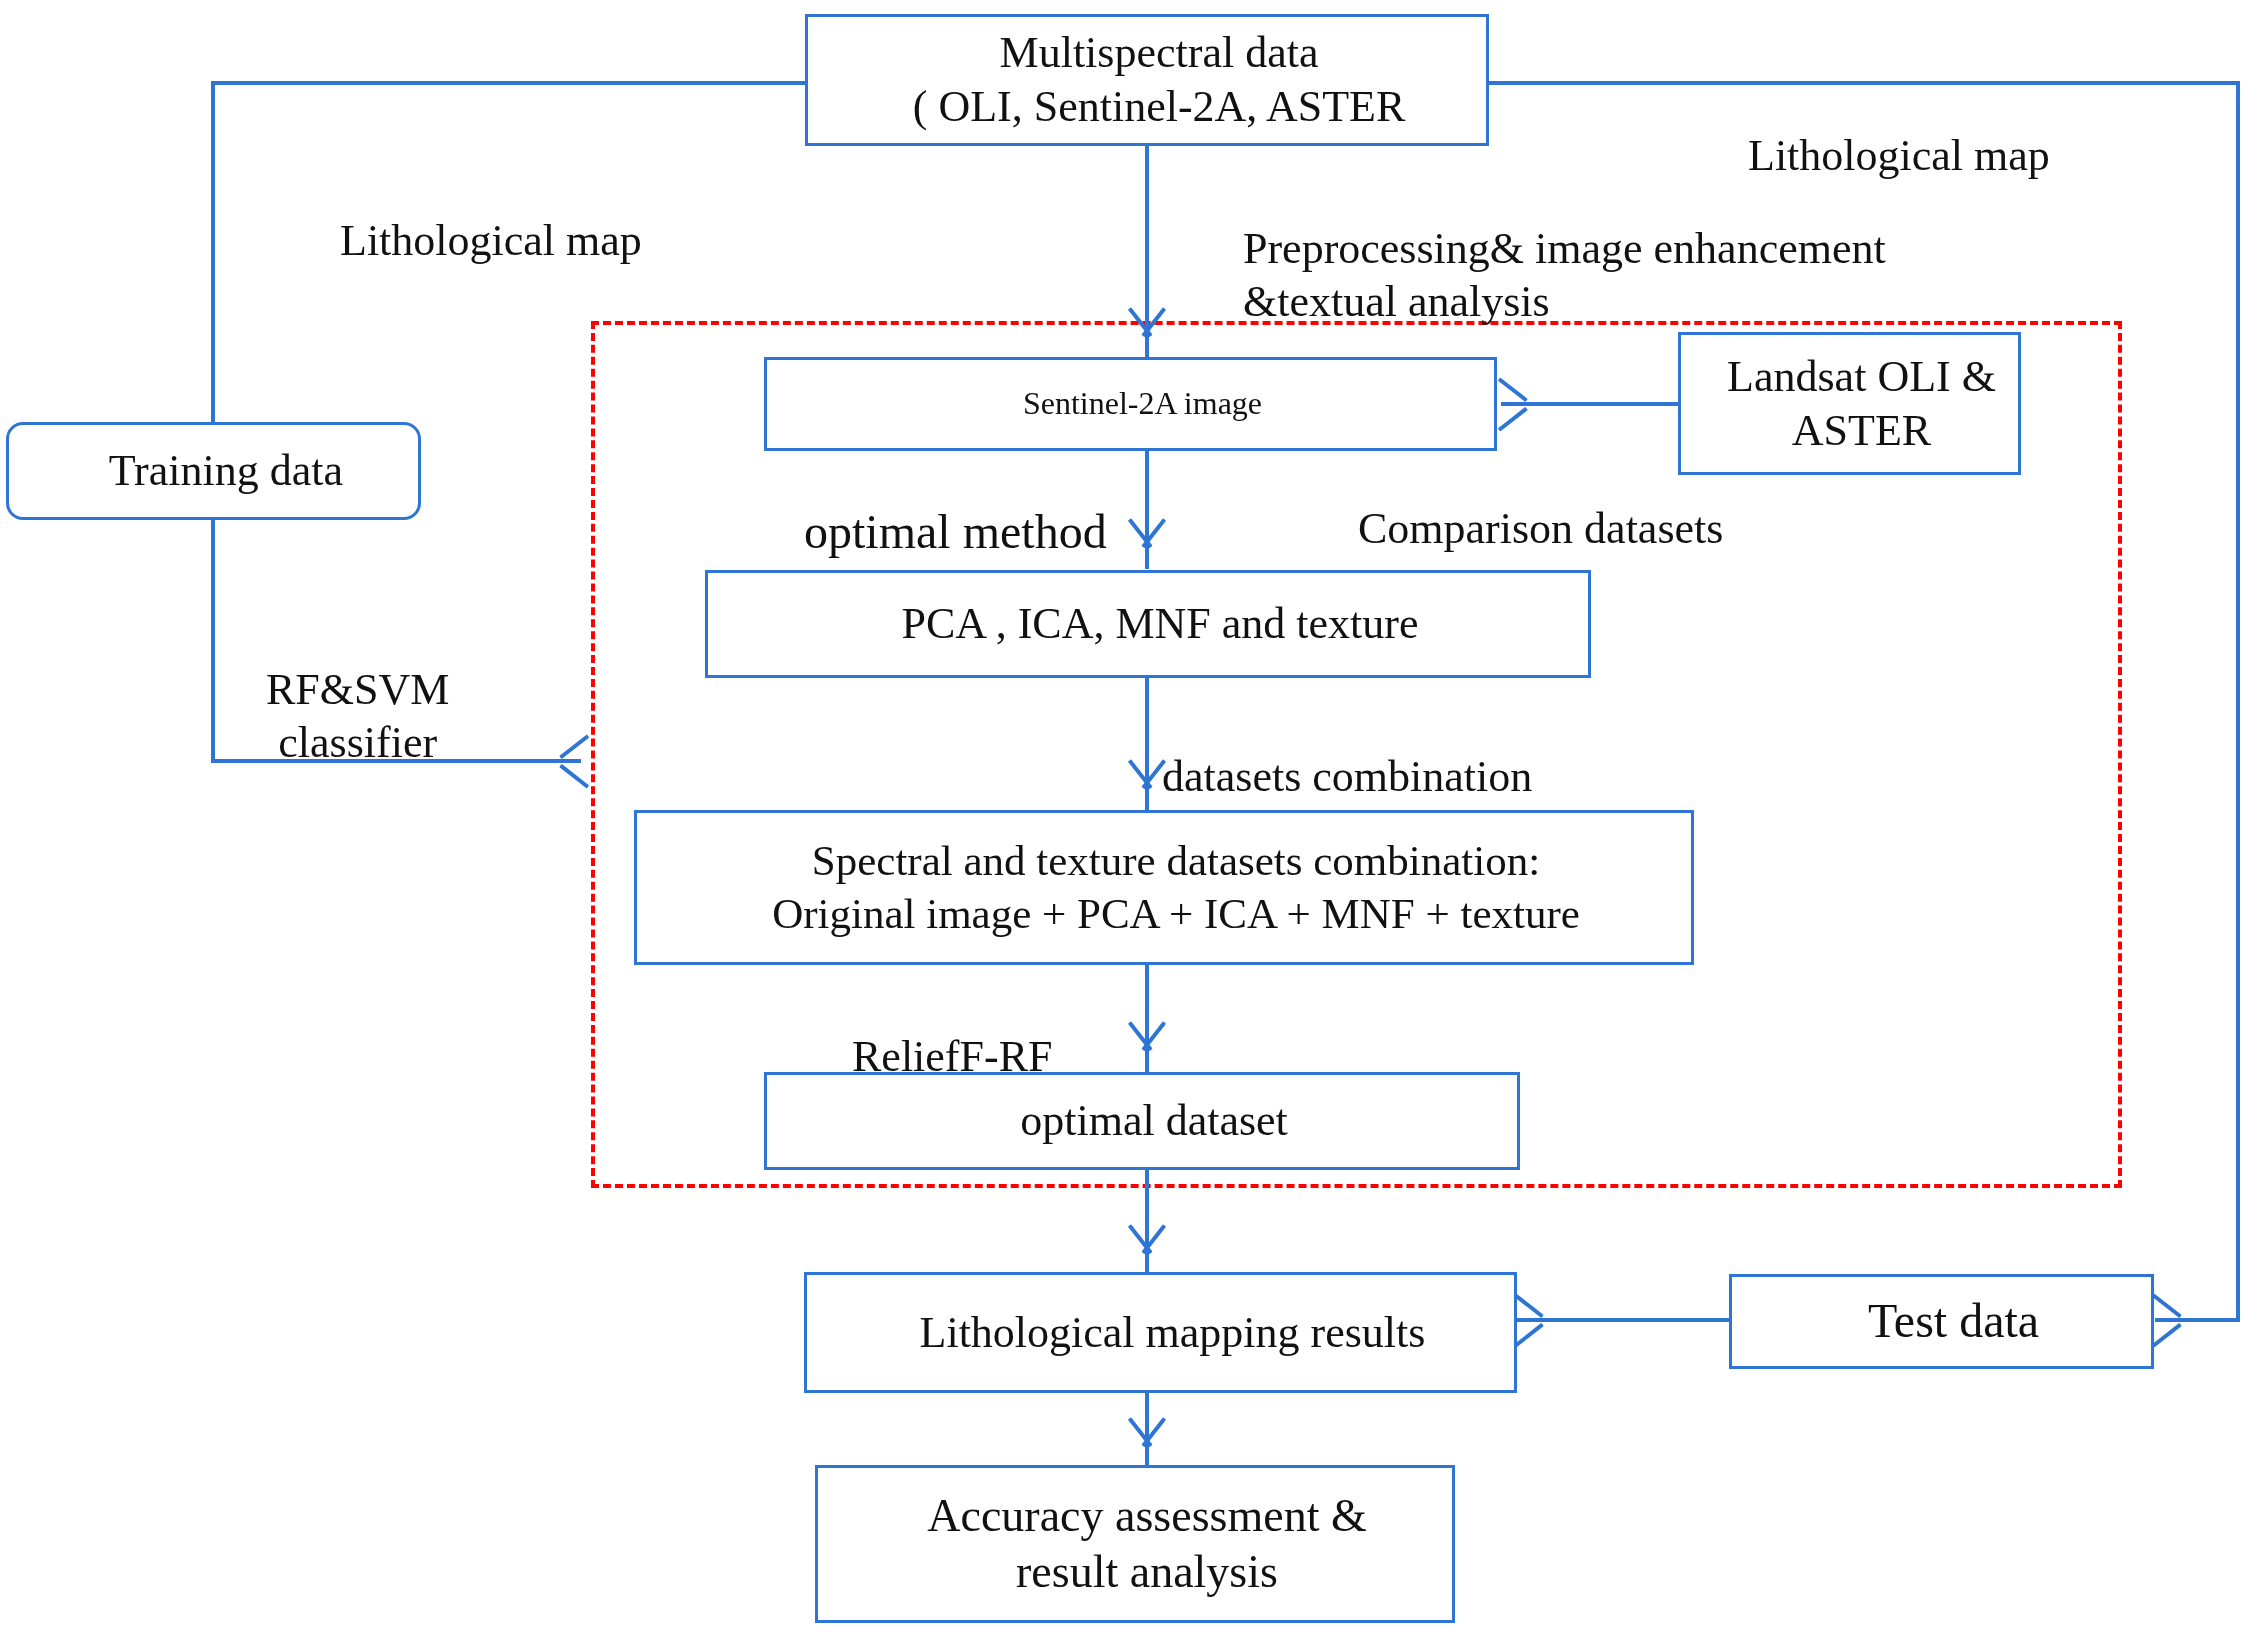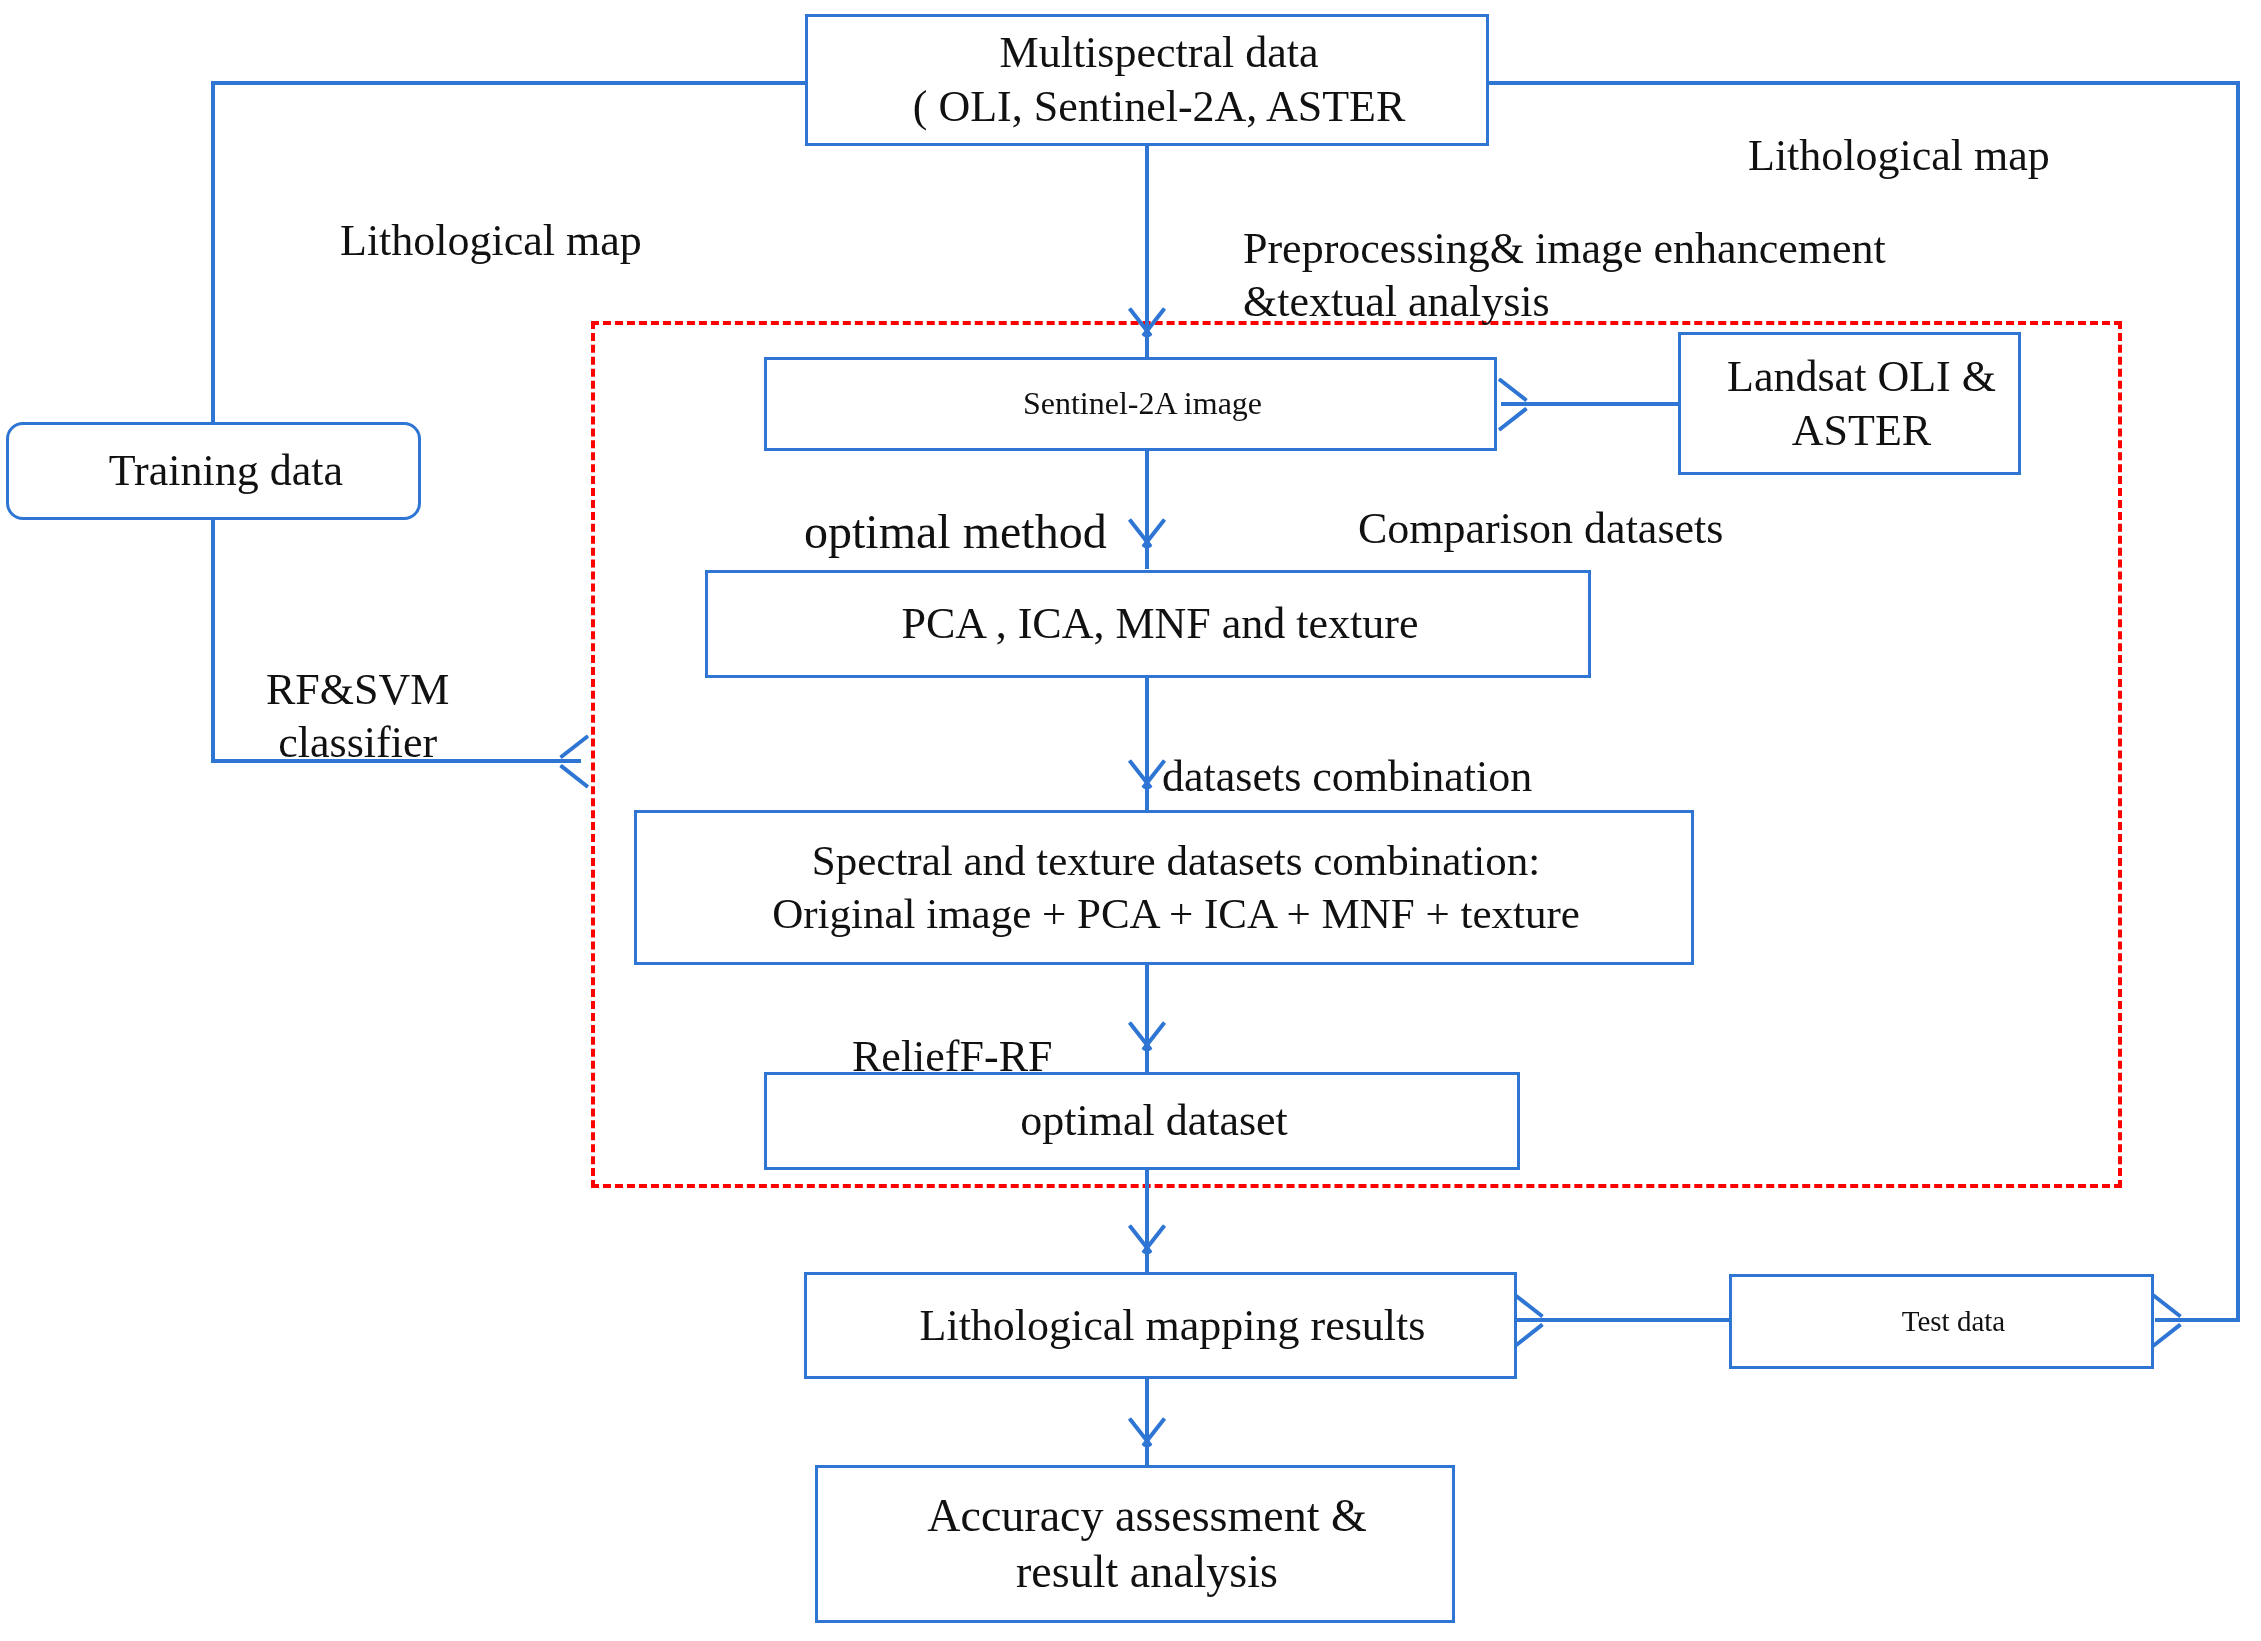--- a/index.html
+++ b/index.html
@@ -182,25 +182,25 @@
 
   <div class="box" style="left:634px; top:810px; width:1060px; height:155px; font-size:43px;">
     <span class="txt">Spectral and texture datasets combination:
 Original image + PCA + ICA + MNF + texture</span>
   </div>
 
   <div class="box" style="left:764px; top:1072px; width:756px; height:98px; font-size:44px;">
     <span class="txt">optimal dataset</span>
   </div>
 
-  <div class="box" style="left:804px; top:1272px; width:713px; height:107px; font-size:44px;">
+  <div class="box" style="left:804px; top:1272px; width:713px; height:121px; font-size:44px;">
     <span class="txt">Lithological mapping results</span>
   </div>
 
-  <div class="box" style="left:1729px; top:1274px; width:425px; height:95px; font-size:29px;">
+  <div class="box" style="left:1729px; top:1274px; width:425px; height:95px; font-size:48px;">
     <span class="txt">Test data</span>
   </div>
 
   <div class="box" style="left:815px; top:1465px; width:640px; height:158px; font-size:46px;">
     <span class="txt">Accuracy assessment &amp;
 result analysis</span>
   </div>
 
   <div class="label" style="left:340px; top:195px; font-size:44px;">Lithological map</div>
 

